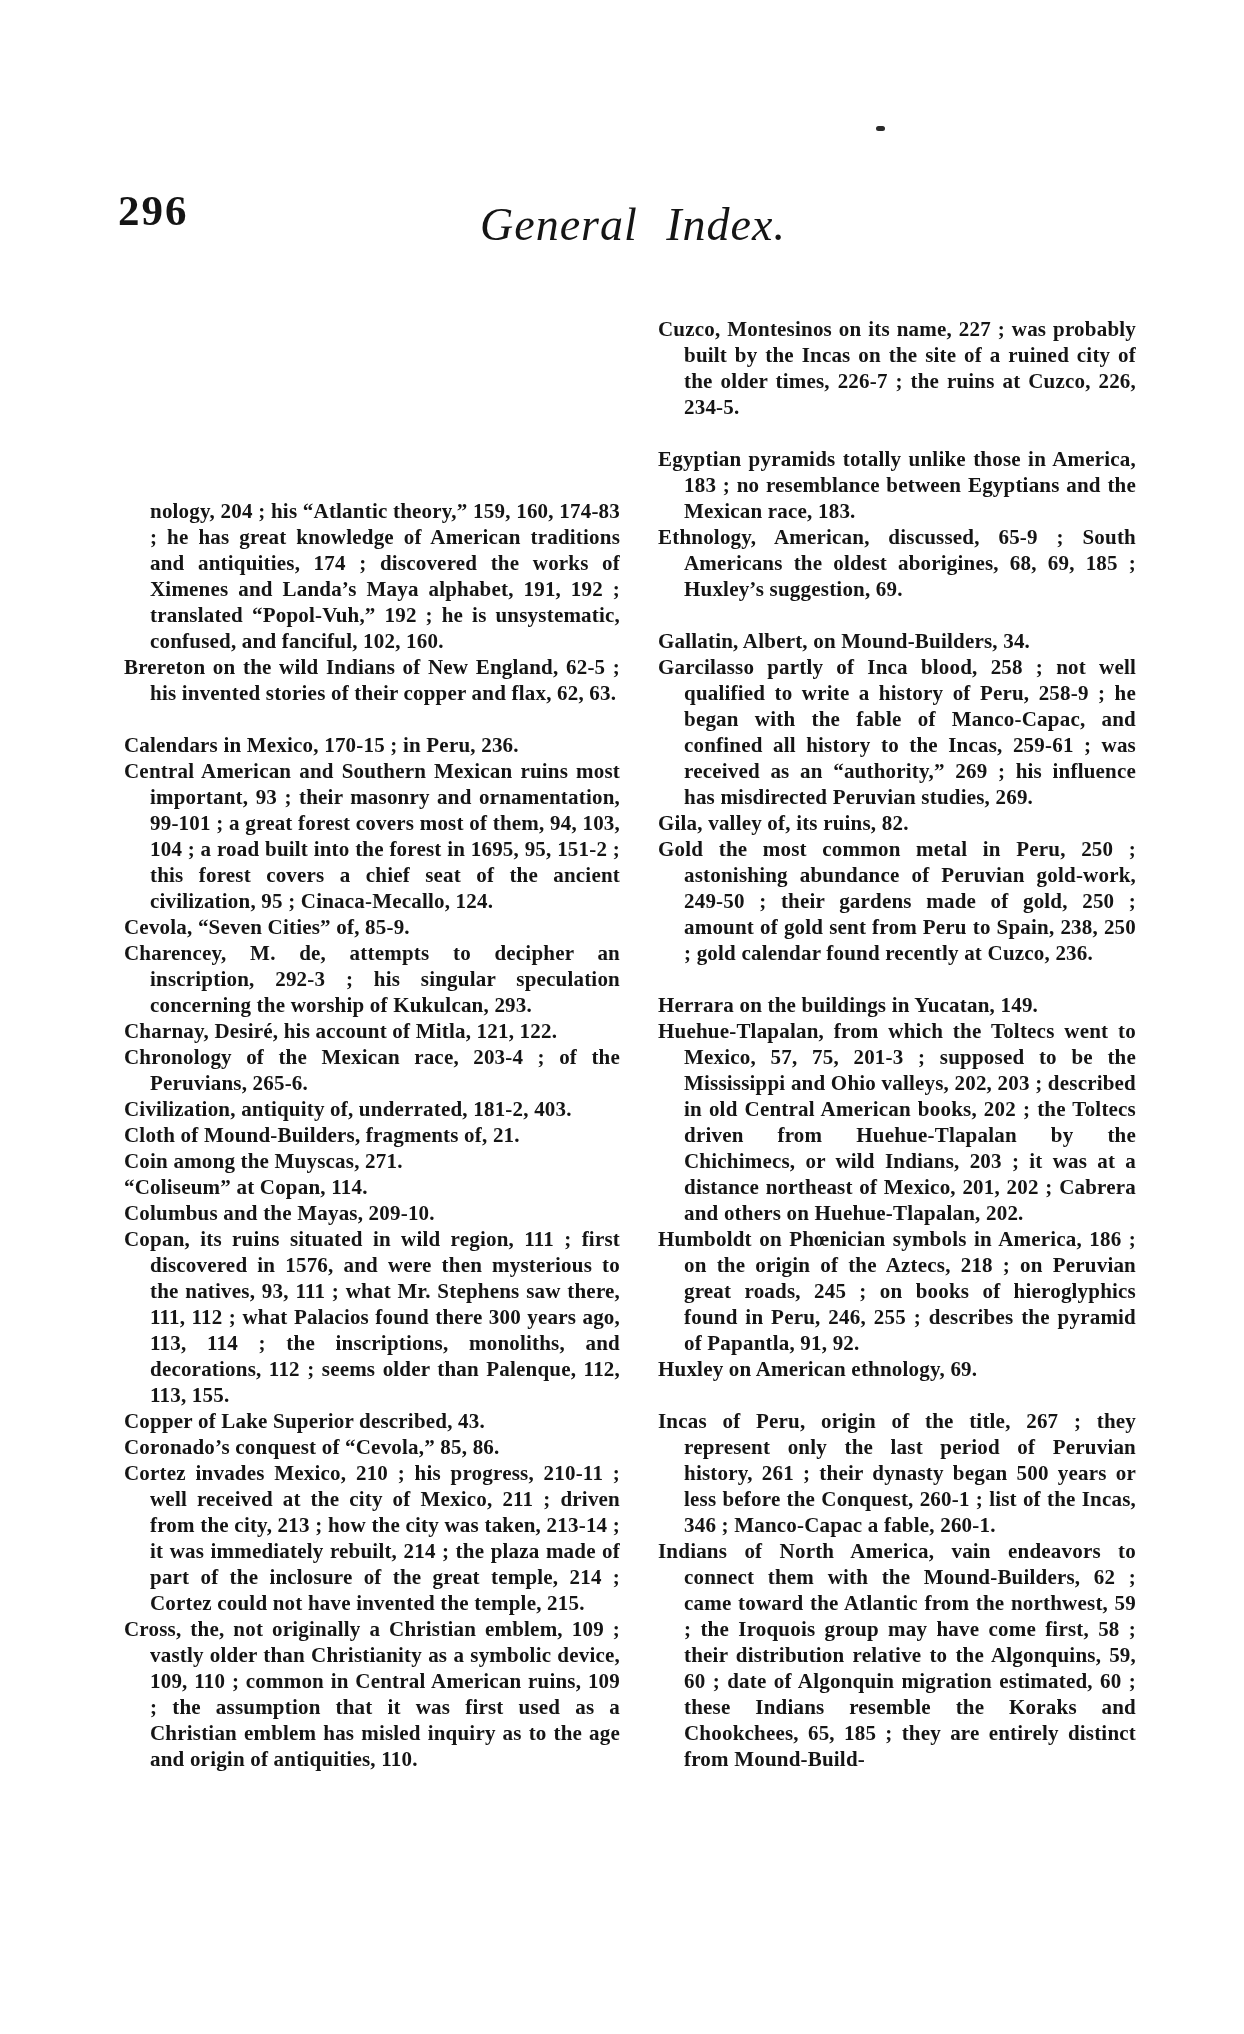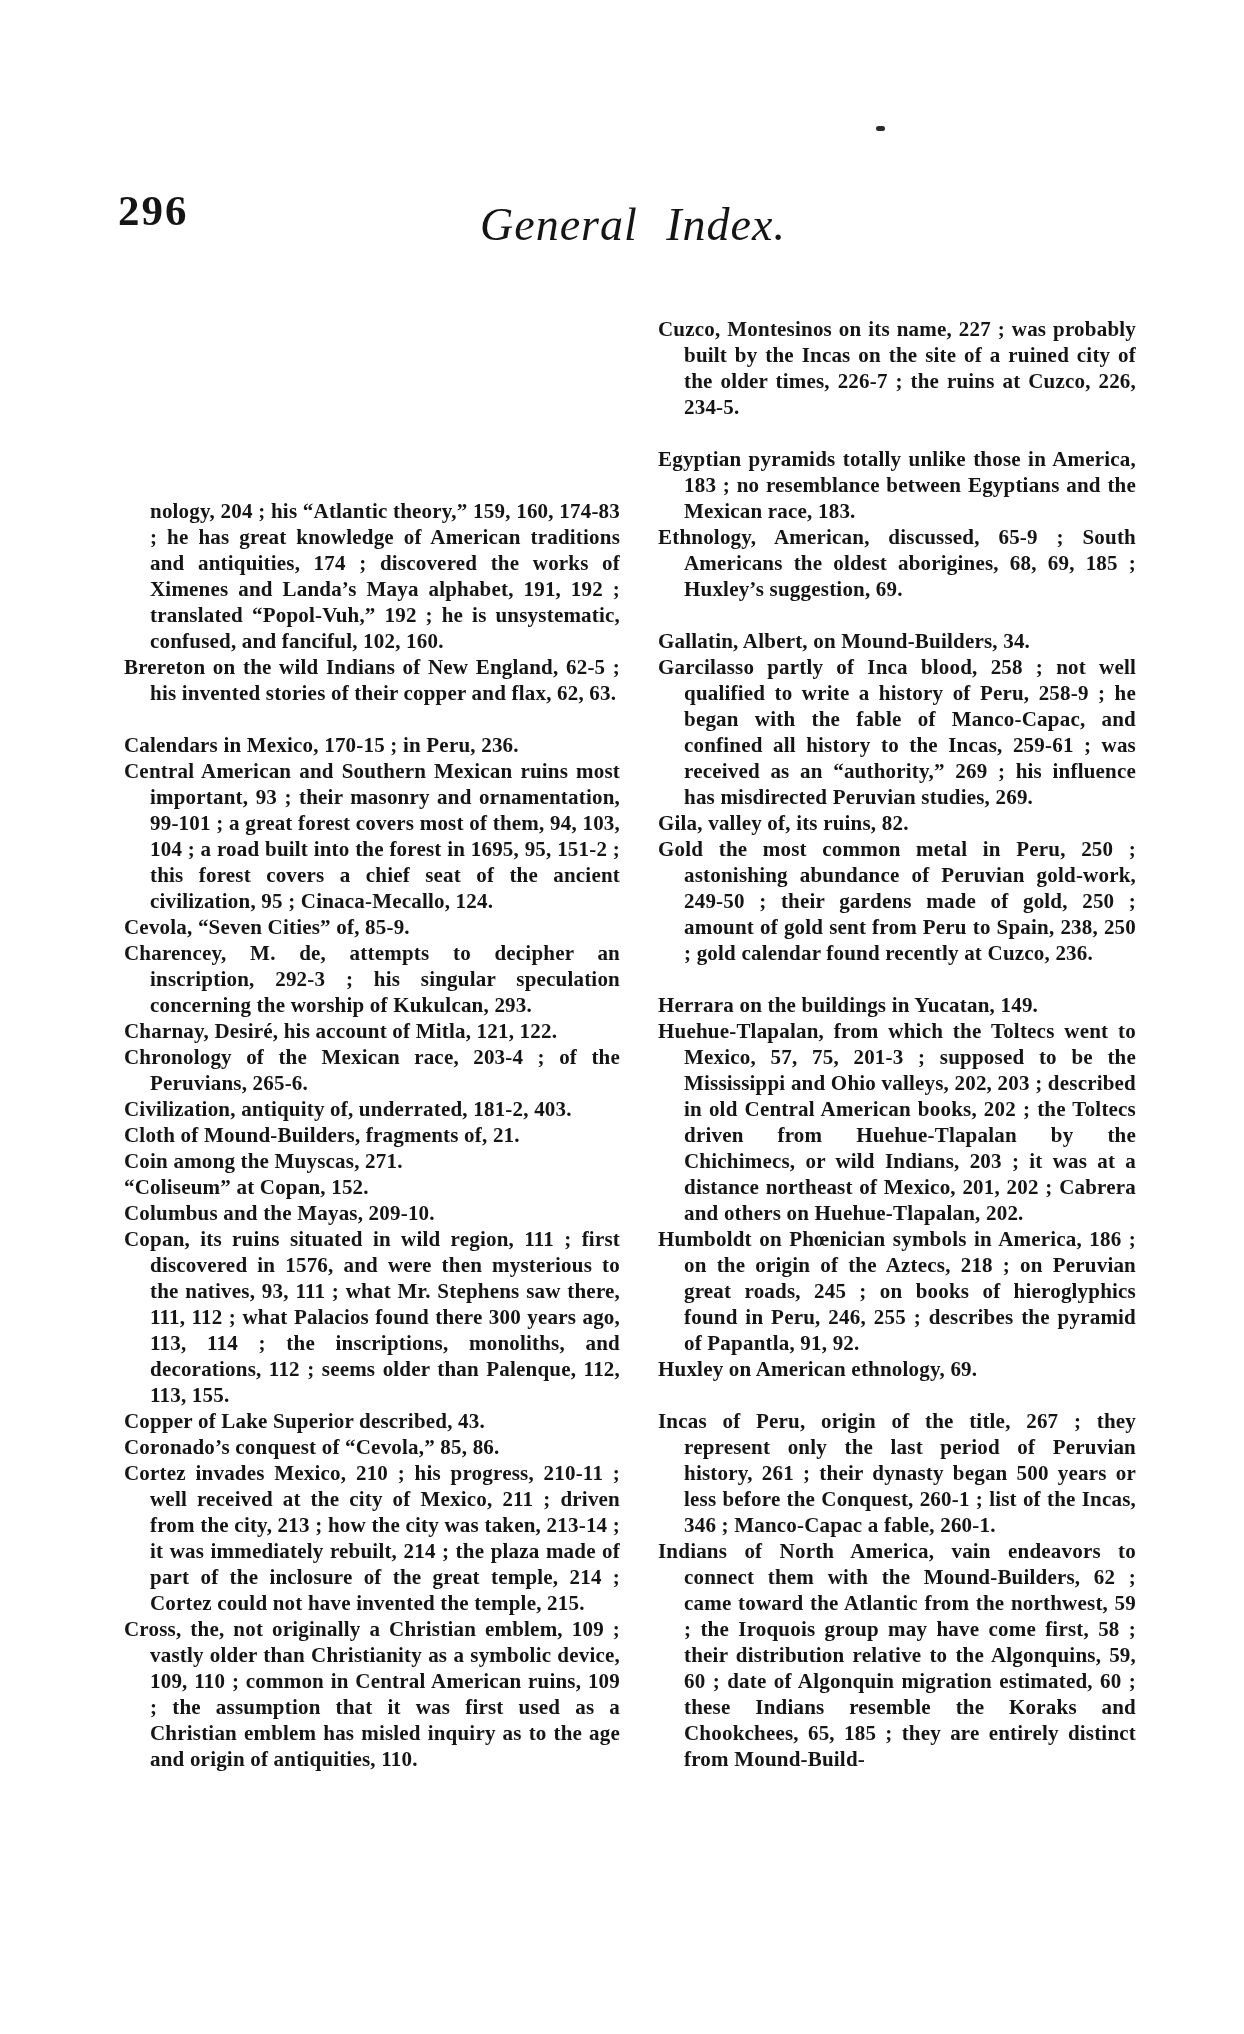--- a/index.html
+++ b/index.html
@@ -106,21 +106,21 @@
       <p class="entry">Brereton on the wild Indians of New England, 62-5 ; his invented stories of their copper and flax, 62, 63.</p>
       <p class="entry gap">Calendars in Mexico, 170-15 ; in Peru, 236.</p>
       <p class="entry">Central American and Southern Mexican ruins most important, 93 ; their masonry and ornamentation, 99-101 ; a great forest covers most of them, 94, 103, 104 ; a road built into the forest in 1695, 95, 151-2 ; this forest covers a chief seat of the ancient civilization, 95 ; Cinaca-Mecallo, 124.</p>
       <p class="entry">Cevola, “Seven Cities” of, 85-9.</p>
       <p class="entry">Charencey, M. de, attempts to decipher an inscription, 292-3 ; his singular speculation concerning the worship of Kukulcan, 293.</p>
       <p class="entry">Charnay, Desiré, his account of Mitla, 121, 122.</p>
       <p class="entry">Chronology of the Mexican race, 203-4 ; of the Peruvians, 265-6.</p>
       <p class="entry">Civilization, antiquity of, underrated, 181-2, 403.</p>
       <p class="entry">Cloth of Mound-Builders, fragments of, 21.</p>
       <p class="entry">Coin among the Muyscas, 271.</p>
-      <p class="entry">“Coliseum” at Copan, 152.</p>
+      <p class="entry">“Coliseum” at Copan, 114.</p>
       <p class="entry">Columbus and the Mayas, 209-10.</p>
       <p class="entry">Copan, its ruins situated in wild region, 111 ; first discovered in 1576, and were then mysterious to the natives, 93, 111 ; what Mr. Stephens saw there, 111, 112 ; what Palacios found there 300 years ago, 113, 114 ; the inscriptions, monoliths, and decorations, 112 ; seems older than Palenque, 112, 113, 155.</p>
       <p class="entry">Copper of Lake Superior described, 43.</p>
       <p class="entry">Coronado’s conquest of “Cevola,” 85, 86.</p>
       <p class="entry">Cortez invades Mexico, 210 ; his progress, 210-11 ; well received at the city of Mexico, 211 ; driven from the city, 213 ; how the city was taken, 213-14 ; it was immediately rebuilt, 214 ; the plaza made of part of the inclosure of the great temple, 214 ; Cortez could not have invented the temple, 215.</p>
       <p class="entry">Cross, the, not originally a Christian emblem, 109 ; vastly older than Christianity as a symbolic device, 109, 110 ; common in Central American ruins, 109 ; the assumption that it was first used as a Christian emblem has misled inquiry as to the age and origin of antiquities, 110.</p>
     </div>
 
     <div class="divider"></div>
 

